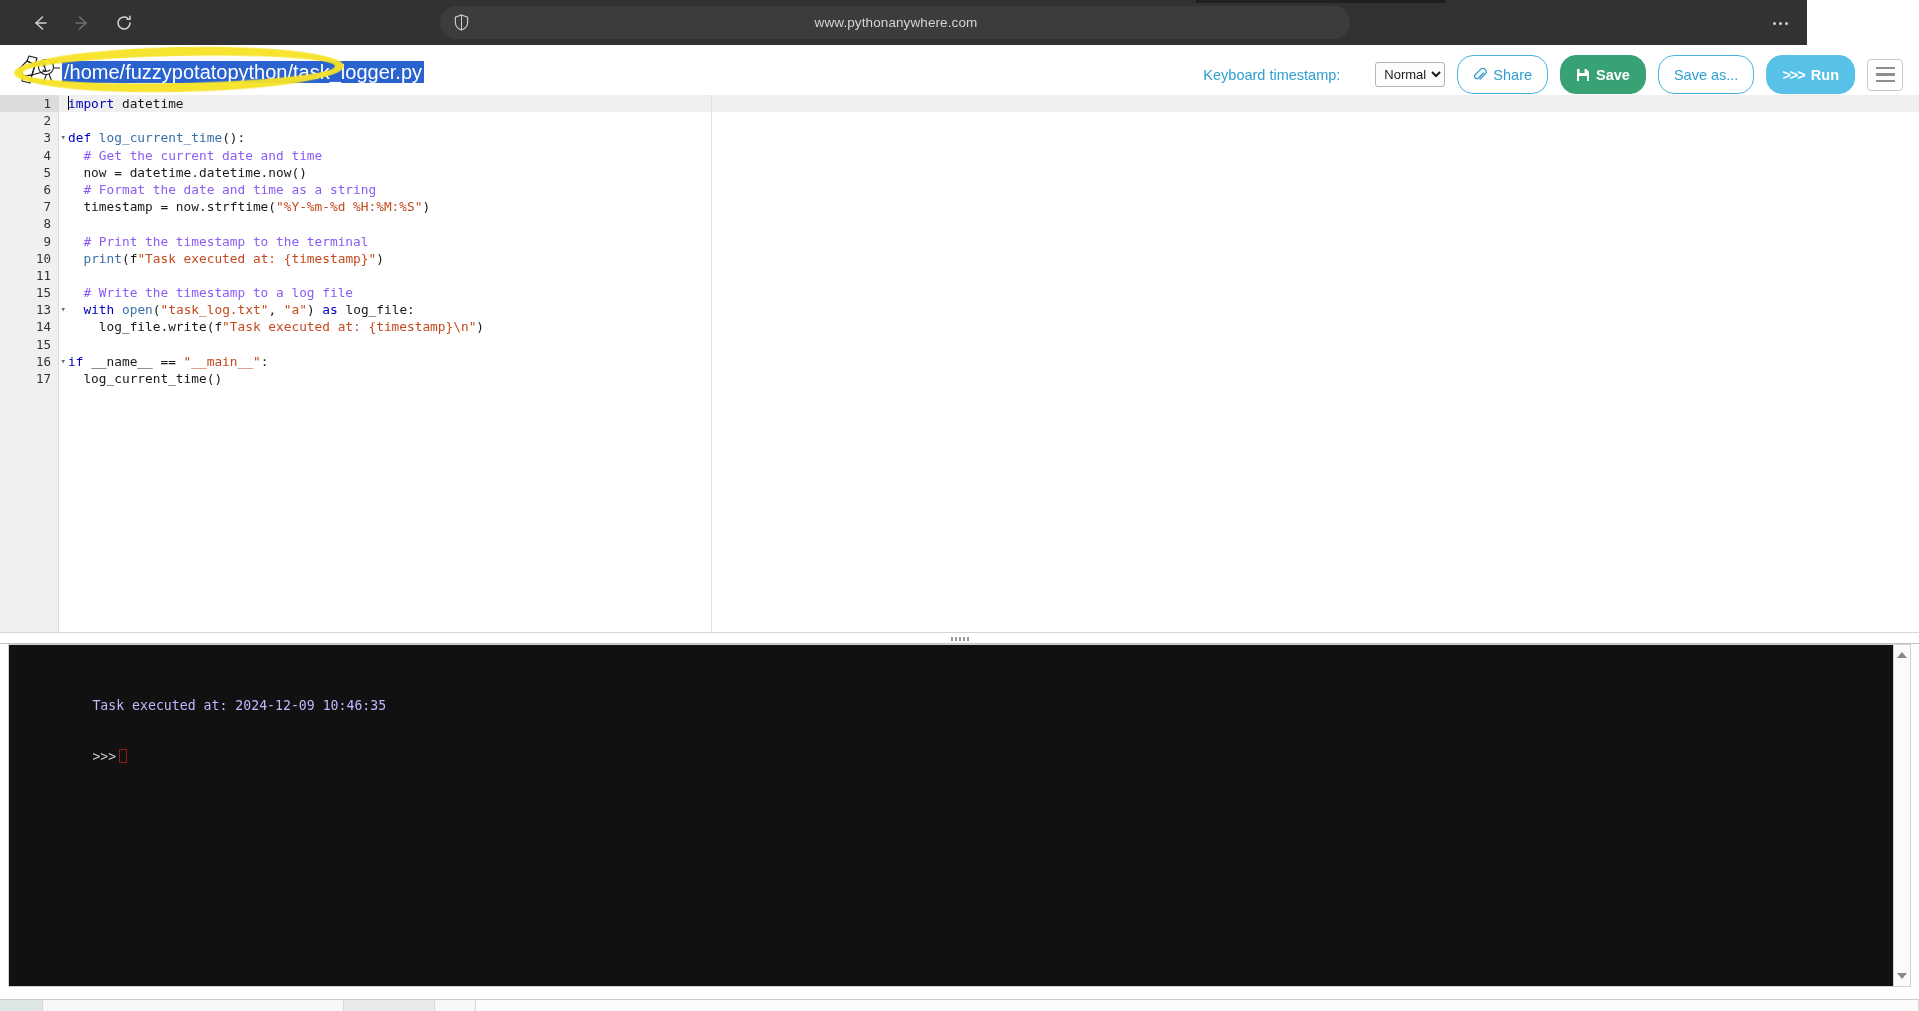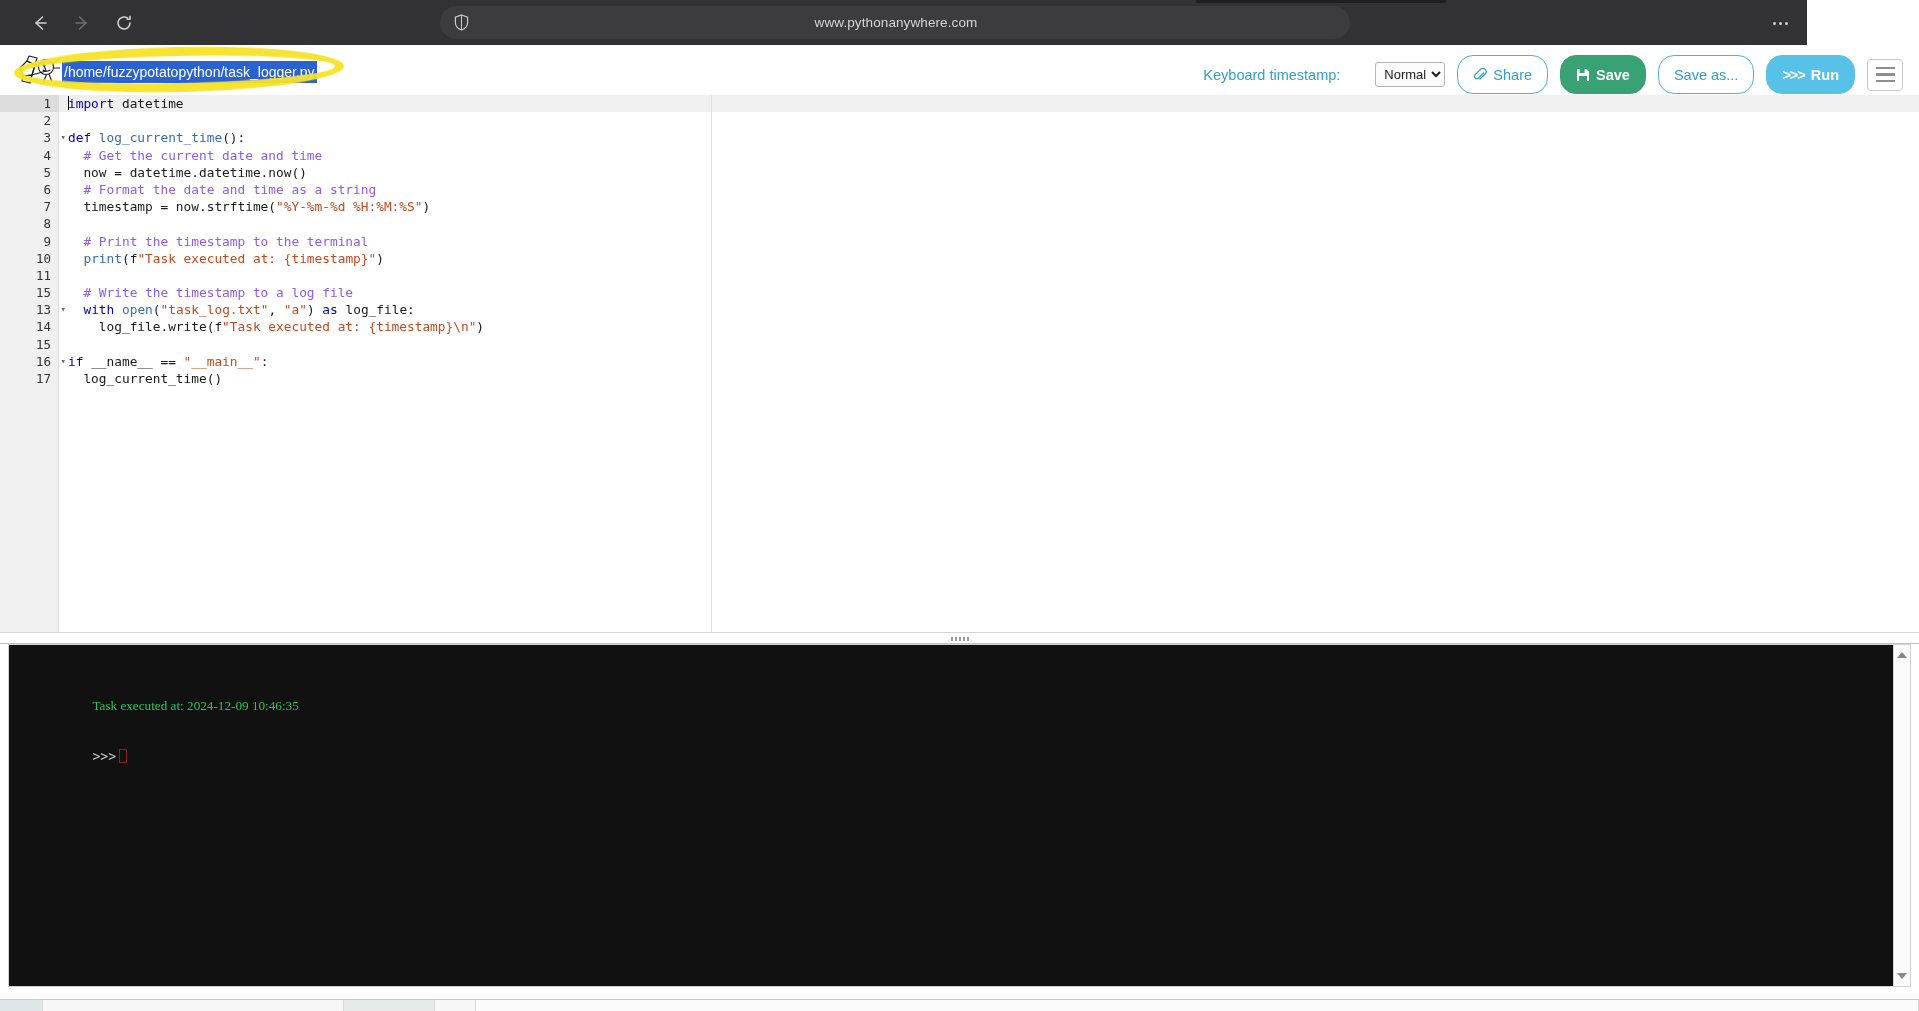--- a/index.html
+++ b/index.html
@@ -113,21 +113,21 @@
     height: 38px;
   }
 
   .path-field {
     position: absolute;
     left: 62px;
     top: 61px;
     height: 22px;
     background: #2a63d0;
     color: #ffffff;
-    font-size: 14px;
+    font-size: 20px;
     line-height: 22px;
     padding: 0 2px;
     white-space: nowrap;
     font-family: "Liberation Sans", sans-serif;
   }
 
   
   .highlight-ellipse {
     position: absolute;
     left: 14px;
@@ -359,21 +359,21 @@
   }
   .console-text {
     font-family: "DejaVu Sans Mono", monospace;
     font-size: 13.2px;
     line-height: 17px;
     color: #cfcfcf;
     padding: 1px 0 0 4px;
     white-space: pre;
   }
   .console-line { height: 17px; }
-  .term-out { color: #22c55e; font-family: Liberation Serif, serif; }
+  .term-out { color: #c4b5fd; }
   .term-prompt { color: #cfcfcf; }
   .term-cursor {
     display: inline-block;
     width: 8px;
     height: 14px;
     border: 1.5px solid #8e1a1a;
     box-sizing: border-box;
     vertical-align: -2px;
     margin-left: 3px;
   }

